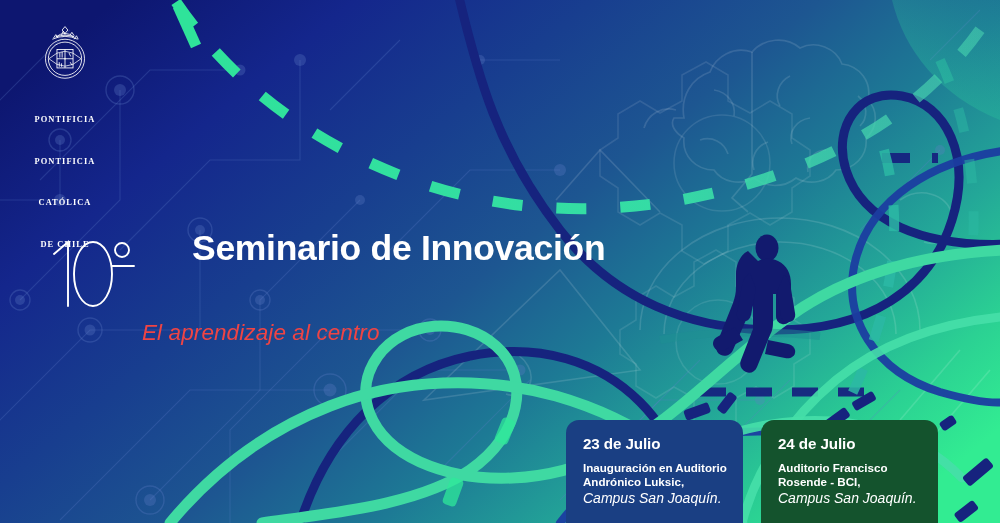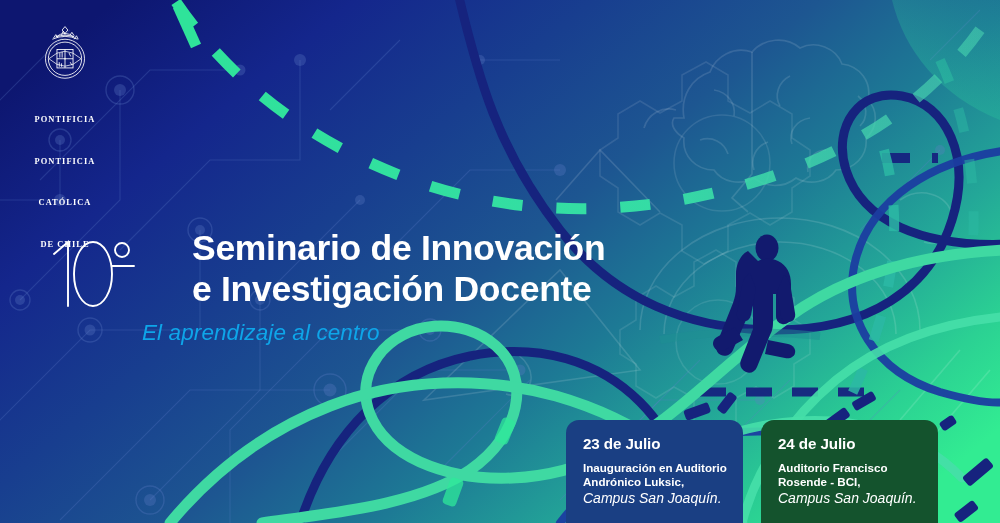--- a/index.html
+++ b/index.html
@@ -59,21 +59,21 @@
     font-size:35.5px;
     font-weight:700;
     line-height:41px;
     letter-spacing:-0.3px;
     white-space:nowrap;
   }
   .subtitle{
     position:absolute;
     left:142px; top:320px;
     z-index:12;
-    color:#0ea5e9;
+    color:#ef4444;
     font-size:22.5px;
     font-style:italic;
     letter-spacing:0.1px;
     white-space:nowrap;
   }
 
   
   .cards{
     position:absolute;
     left:566px; top:420px;
@@ -359,21 +359,20 @@
 
         <ellipse cx="45" cy="40" rx="19" ry="32"></ellipse>
       </g>
       <g fill="none" stroke="#ffffff" stroke-width="1.9">
         <circle cx="74" cy="16" r="7"></circle>
         <path d="M64 32 L86 32" stroke-linecap="round"></path>
       </g>
     </svg>
     <div class="title-lines">
       <div>Seminario de Innovación</div>
-      <div>e Investigación Docente</div>
     </div>
   </div>
 
   <div class="subtitle">El aprendizaje al centro</div>
 
   <div class="cards">
     <div class="card card-1">
       <div class="card-date">23 de Julio</div>
       <div class="card-venue">Inauguración en Auditorio Andrónico Luksic,</div>
       <div class="card-campus">Campus San Joaquín.</div>

